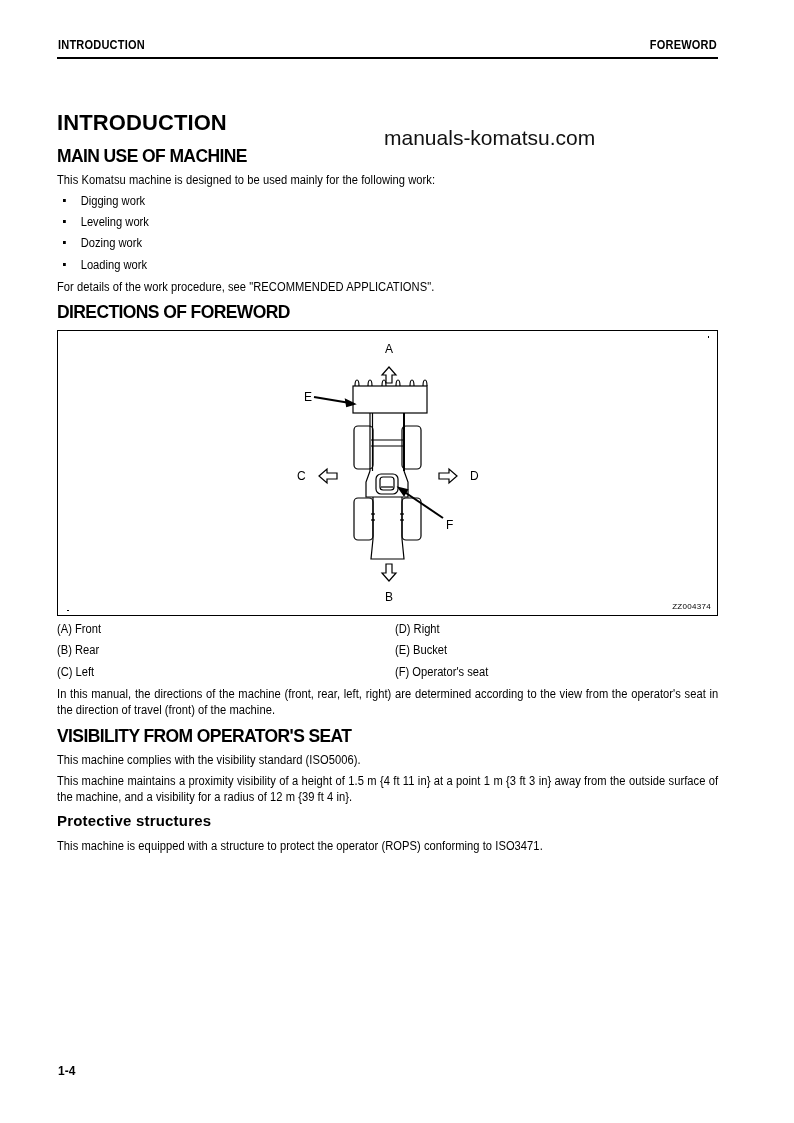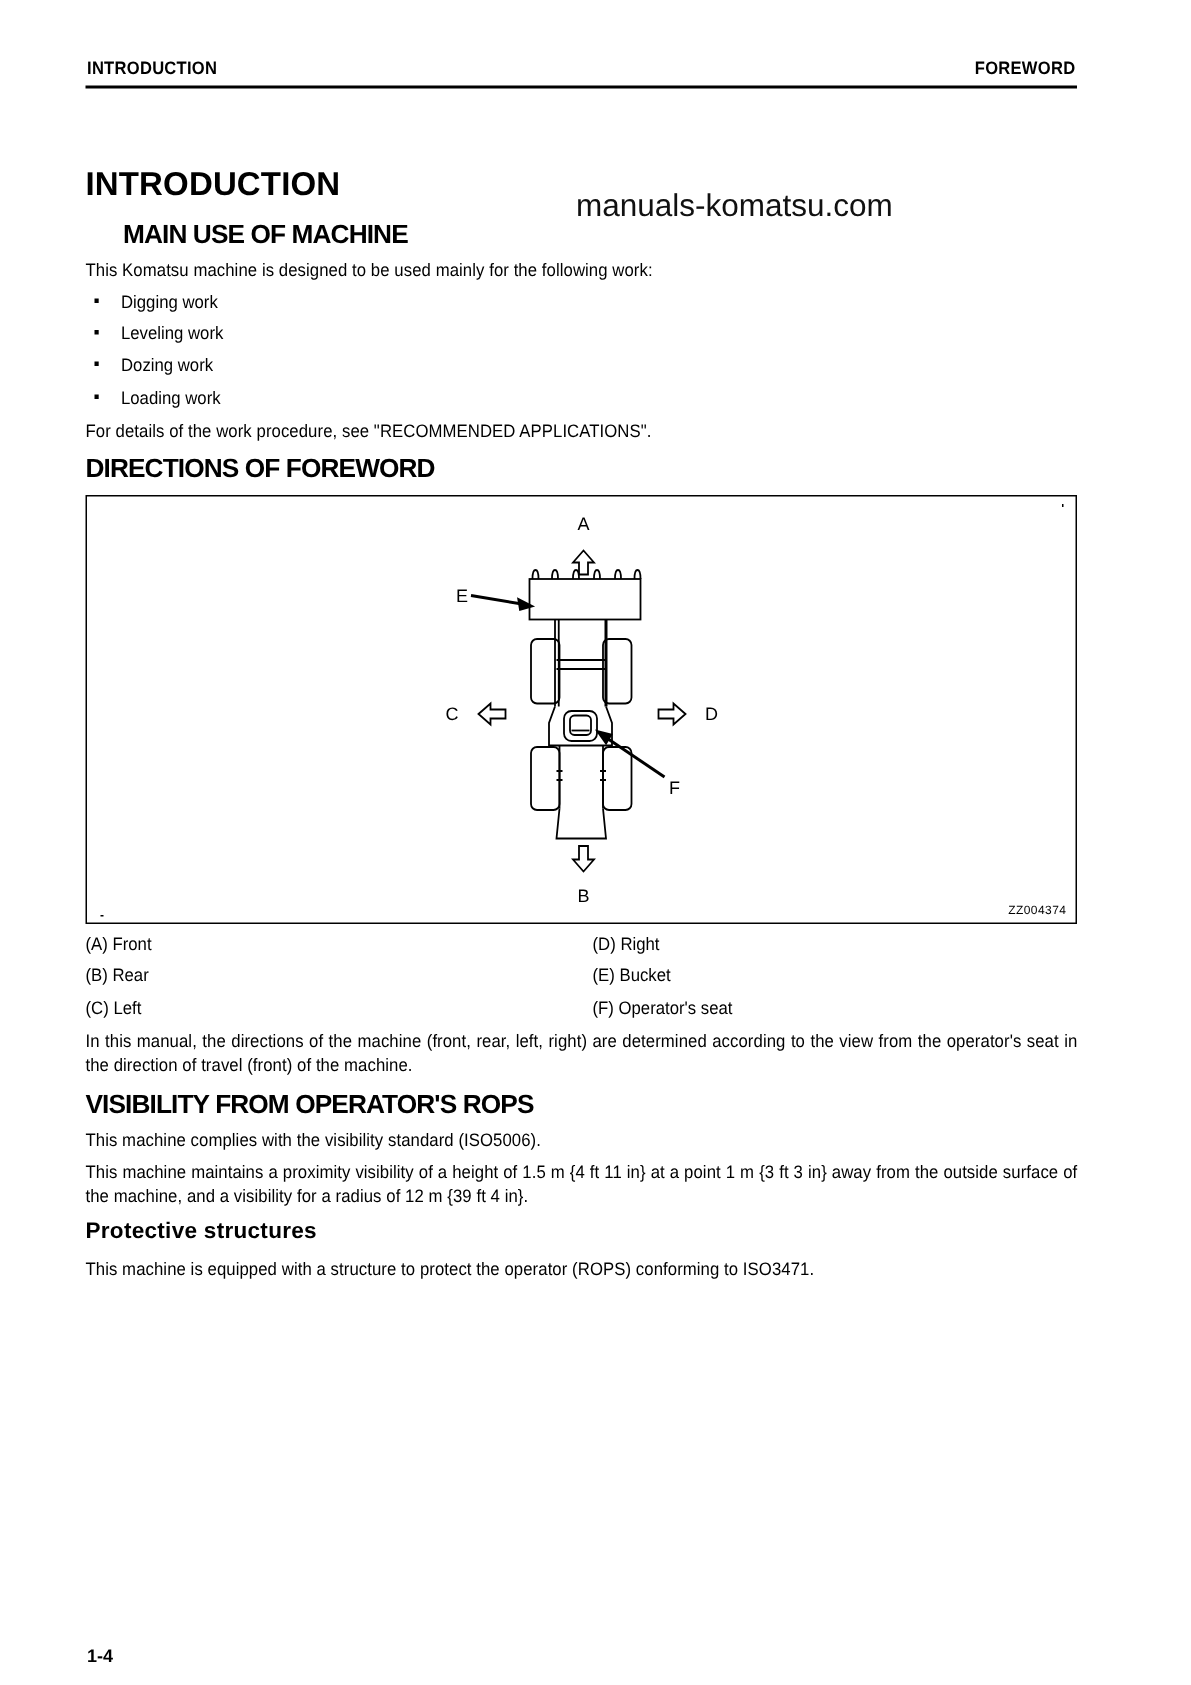--- a/index.html
+++ b/index.html
@@ -22,33 +22,33 @@
 
     .bullet-row { left: 63px; font-size: 12px; transform: scaleX(0.93); transform-origin: left top; white-space: nowrap; }
     .bullet-dot { display: inline-block; width: 3px; height: 3px; background: #000; vertical-align: middle; margin-right: 16px; position: relative; top: -1px; }
 
     .figbox { left: 57px; top: 330px; width: 659px; height: 284px; border: 1.5px solid #000; }
     .figbox svg { position: absolute; left: 0; top: 0; }
     .figcode { right: 6px; bottom: 4px; font-size: 8px; letter-spacing: 0.3px; font-family: "Liberation Sans", sans-serif; text-align: right; }
     .corner-dot { width: 1.5px; height: 1.5px; background: #000; }
 
     .legend-item { font-size: 12px; transform: scaleX(0.93); transform-origin: left top; white-space: nowrap; }
-    .pagenum { left: 58px; top: 1064px; font-size: 12px; font-weight: bold; margin-top: 33px; }
+    .pagenum { left: 58px; top: 1064px; font-size: 12px; font-weight: bold; }
   </style>
 </head>
 <body>
 
 <div class="abs hdr hdr-left">INTRODUCTION</div>
 <div class="abs hdr hdr-right">FOREWORD</div>
 <div class="abs hdr-rule"></div>
 
 <div class="abs h1">INTRODUCTION</div>
 <div class="abs watermark">manuals-komatsu.com</div>
 
-<div class="abs h2" style="left:57px; top:146px;margin-left:25px;">MAIN USE OF MACHINE</div>
+<div class="abs h2" style="left:57px; top:146px;">MAIN USE OF MACHINE</div>
 <div class="abs p" style="left:57px; top:172px;">This Komatsu machine is designed to be used mainly for the following work:</div>
 
 <div class="abs bullet-row" style="top:194px;">
   <span class="bullet-dot"></span><span>Digging work</span>
 </div>
 <div class="abs bullet-row" style="top:215px;">
   <span class="bullet-dot"></span><span>Leveling work</span>
 </div>
 <div class="abs bullet-row" style="top:236px;">
   <span class="bullet-dot"></span><span>Dozing work</span>
@@ -131,19 +131,19 @@
 
 <div class="abs legend-item" style="left:57px; top:622px;">(A) Front</div>
 <div class="abs legend-item" style="left:57px; top:643px;">(B) Rear</div>
 <div class="abs legend-item" style="left:57px; top:665px;">(C) Left</div>
 <div class="abs legend-item" style="left:395px; top:622px;">(D) Right</div>
 <div class="abs legend-item" style="left:395px; top:643px;">(E) Bucket</div>
 <div class="abs legend-item" style="left:395px; top:665px;">(F) Operator's seat</div>
 
 <div class="abs p justify" style="left:57px; top:686px; transform:scaleX(0.93);">In this manual, the directions of the machine (front, rear, left, right) are determined according to the view from the operator's seat in the direction of travel (front) of the machine.</div>
 
-<div class="abs h2" style="left:57px; top:726px;">VISIBILITY FROM OPERATOR'S ROPS</div>
+<div class="abs h2" style="left:57px; top:726px;">VISIBILITY FROM OPERATOR'S SEAT</div>
 <div class="abs p" style="left:57px; top:752px;">This machine complies with the visibility standard (ISO5006).</div>
 <div class="abs p justify" style="left:57px; top:773px;">This machine maintains a proximity visibility of a height of 1.5 m {4 ft 11 in} at a point 1 m {3 ft 3 in} away from the outside surface of the machine, and a visibility for a radius of 12 m {39 ft 4 in}.</div>
 <div class="abs h3" style="left:57px; top:812px;">Protective structures</div>
 <div class="abs p" style="left:57px; top:838px;">This machine is equipped with a structure to protect the operator (ROPS) conforming to ISO3471.</div>
 
 <div class="abs pagenum">1-4</div>
 
 </body></html>

